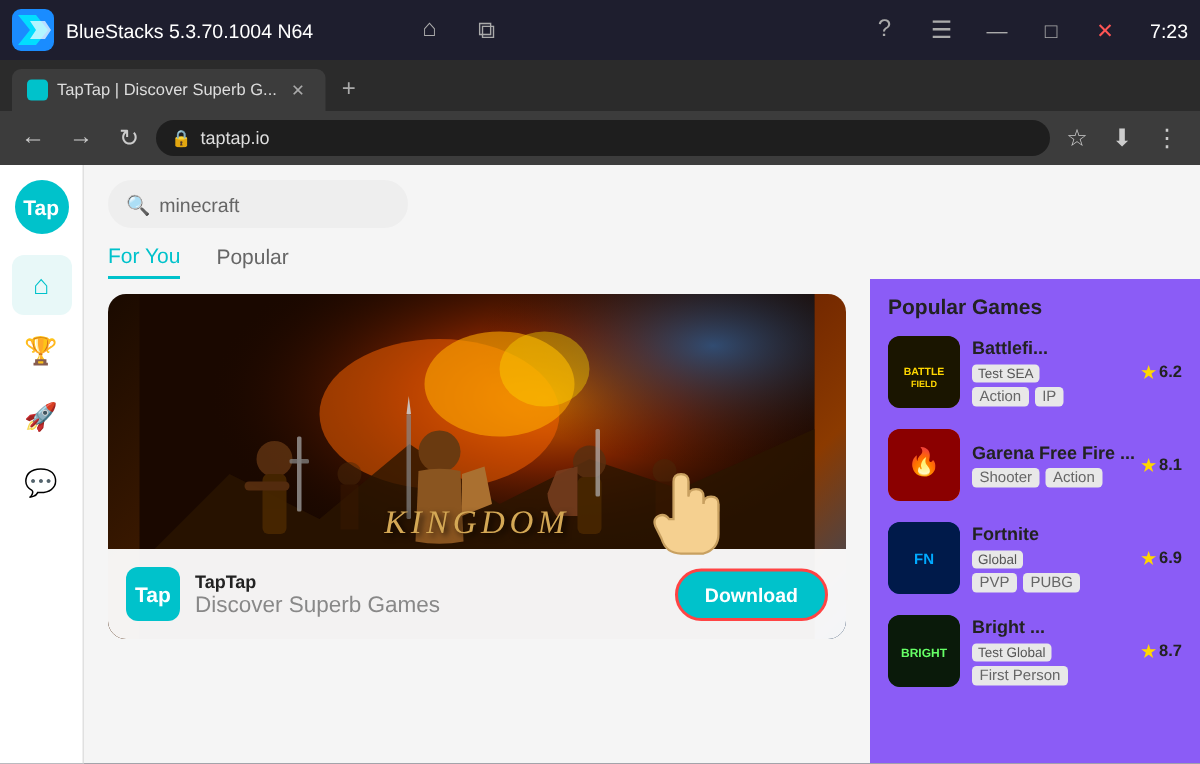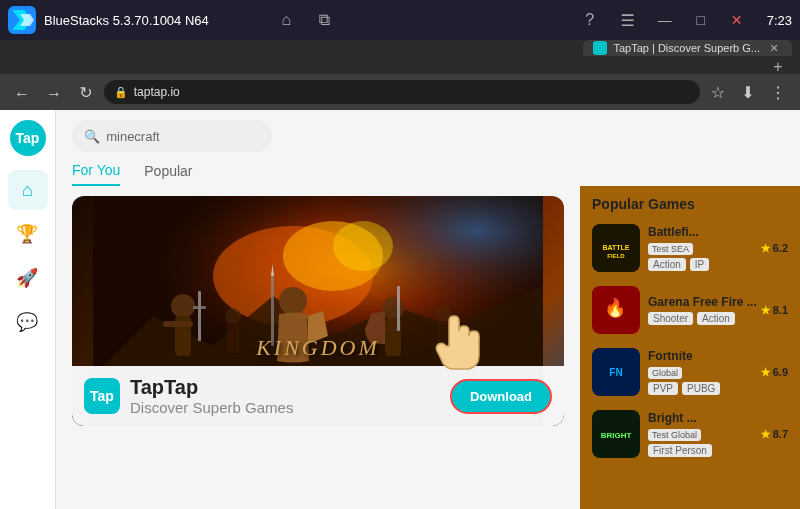--- a/index.html
+++ b/index.html
@@ -44,21 +44,20 @@
       display: flex; align-items: center; justify-content: center;
       border-radius: 4px;
     }
     .tab-bar {
       height: 34px;
       background: #2b2b2b;
       display: flex;
       align-items: flex-end;
       padding: 0 8px;
       gap: 2px;
-      flex-direction: column;
     }
     .tab {
       height: 28px;
       background: #3c3c3c;
       border-radius: 6px 6px 0 0;
       display: flex;
       align-items: center;
       padding: 0 10px;
       gap: 6px;
       min-width: 180px;
@@ -236,21 +235,21 @@
     }
     .game-icon-small {
       width: 36px; height: 36px;
       background: #00c2cb;
       border-radius: 8px;
       display: flex; align-items: center; justify-content: center;
       color: white; font-size: 14px; font-weight: bold;
       flex-shrink: 0;
     }
     .game-info { flex: 1; }
-    .game-name { font-size: 20px; font-weight: 600; color: #222; }
+    .game-name { font-size: 12px; font-weight: 600; color: #222; }
     .game-subtitle { font-size: 15px; color: #888; }
     .download-btn {
       padding: 8px 18px;
       background: #00c2cb;
       color: white;
       border: 2px solid #ff4444;
       border-radius: 20px;
       font-size: 13px;
       font-weight: 600;
       cursor: pointer;
@@ -279,21 +278,21 @@
       font-weight: 400;
       font-style: italic;
       letter-spacing: 3px;
       text-shadow: 2px 2px 4px rgba(0,0,0,0.8);
       font-family: Georgia, serif;
     }
 
     
     .right-panel {
       width: 220px;
-      background: #a16207;
+      background: #8b5cf6;
       padding: 10px 12px;
       overflow-y: auto;
     }
     .popular-title {
       font-size: 14px;
       font-weight: 700;
       color: #222;
       margin-bottom: 12px;
     }
     .game-item {

